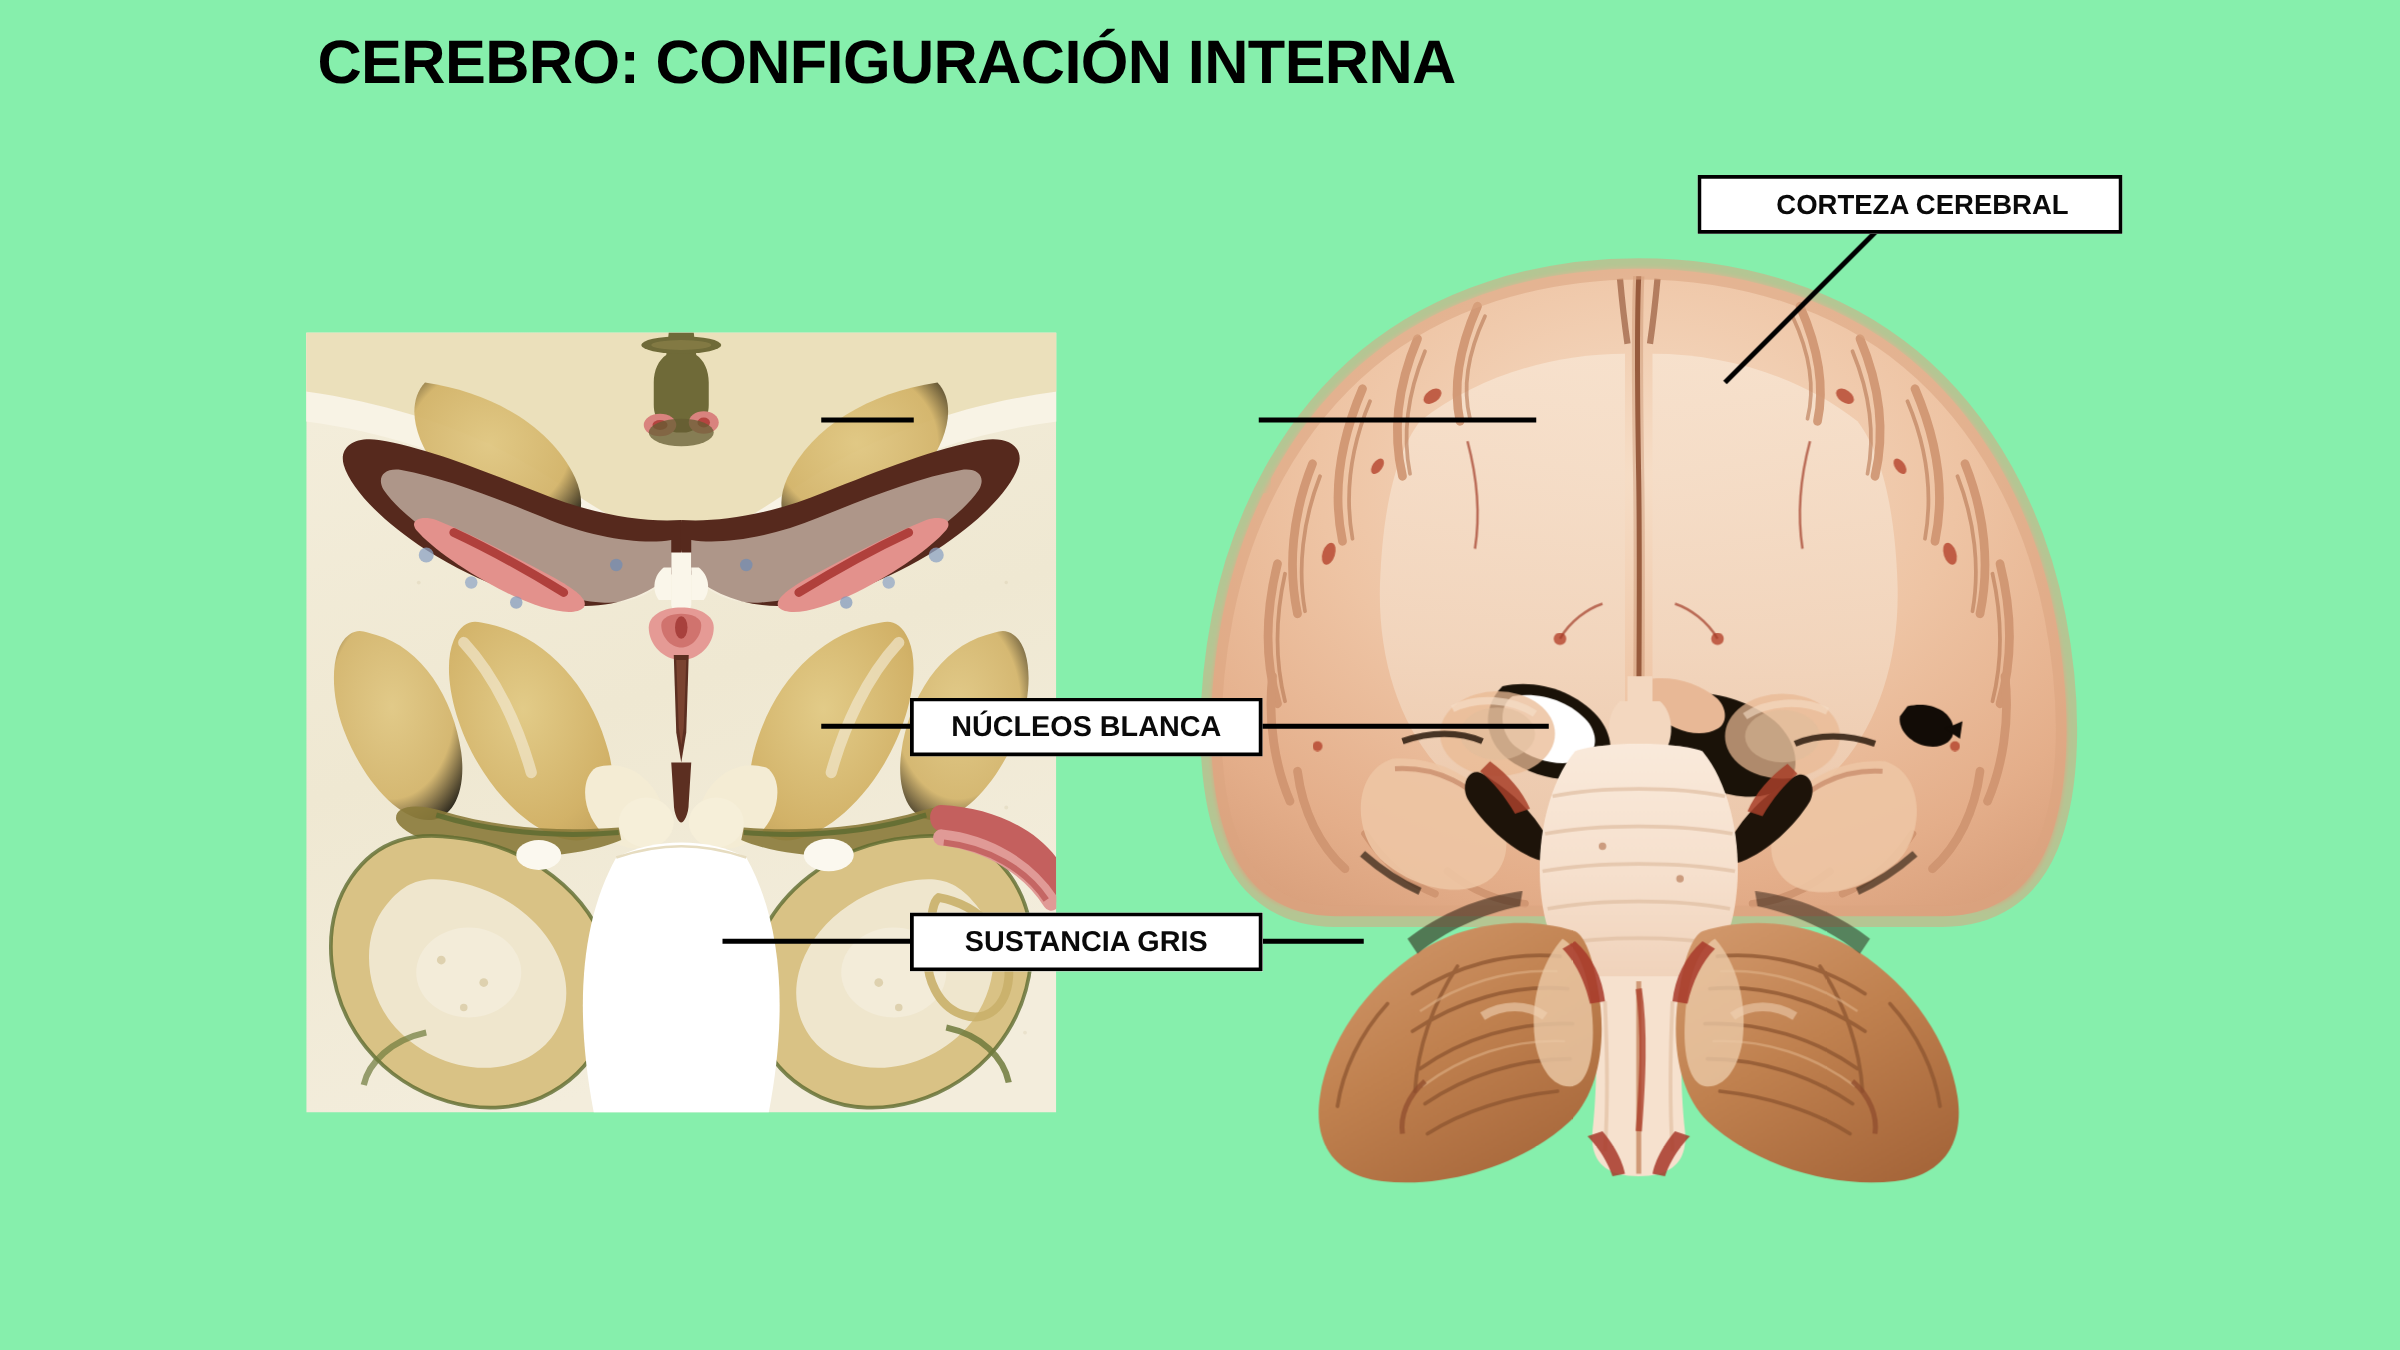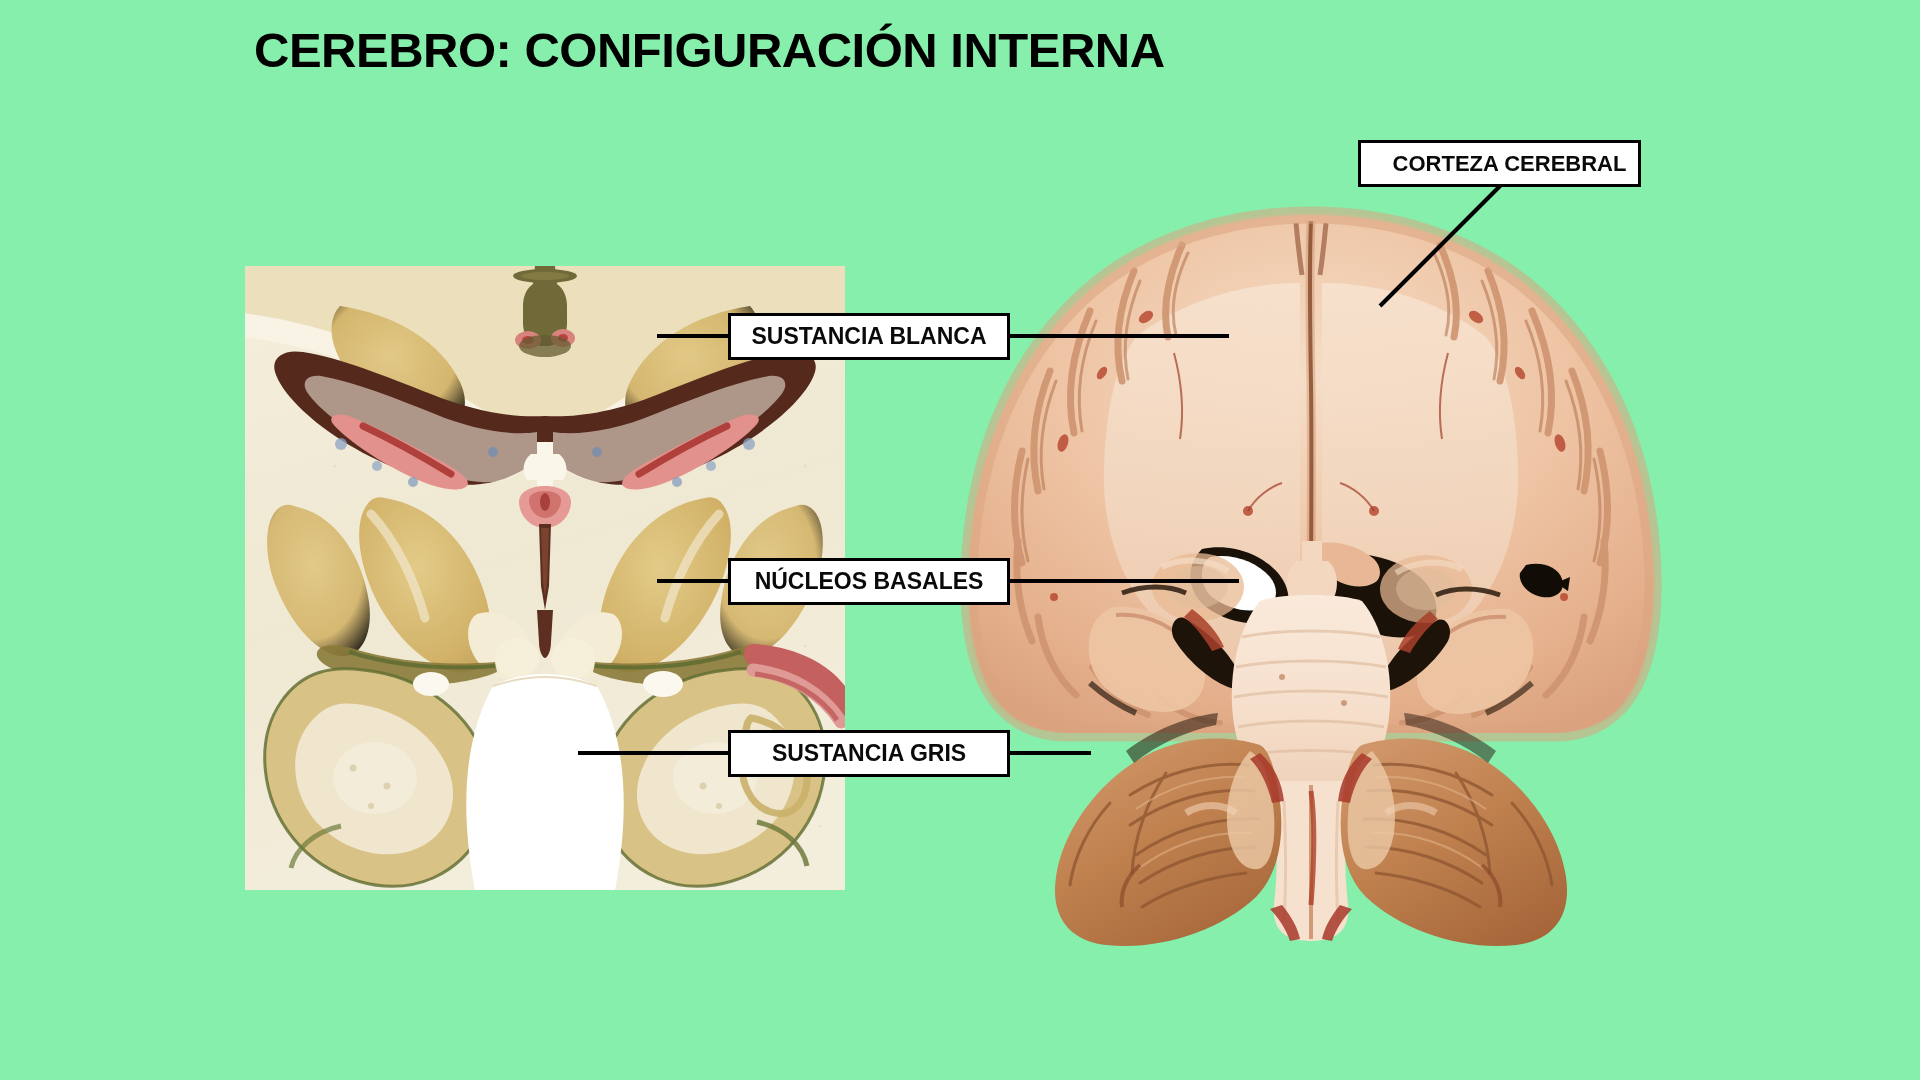--- a/index.html
+++ b/index.html
@@ -26,21 +26,21 @@
   .callout{
     position:absolute;
     background:#ffffff;
     border:3px solid #000000;
     box-sizing:border-box;
     display:flex;align-items:center;justify-content:center;
     font-weight:bold;color:#0a0a0a;
     white-space:nowrap;
     z-index:40;
   }
-  #cal-corteza{left:1358px;top:140px;width:283px;height:47px;font-size:22px;padding-left:20px;}
+  #cal-corteza{left:1358px;top:140px;width:340px;height:47px;font-size:22px;padding-left:20px;}
   #cal-blanca {left:728px; top:313px;width:282px;height:47px;font-size:23px;}
   #cal-nucleos{left:728px; top:558px;width:282px;height:47px;font-size:23px;}
   #cal-gris   {left:728px; top:730px;width:282px;height:47px;font-size:23px;}
 
   
   .leader{position:absolute;background:#000000;z-index:35;}
   .leader-h{height:4px;}
 
   #ld-blanca-left  {left:657px; top:334px; width:74px;}
   #ld-blanca-right {left:1007px;top:334px; width:222px;}
@@ -538,25 +538,22 @@
   <div class="leader leader-h" id="ld-gris-right"></div>
 
   <svg id="ld-corteza" viewBox="0 0 140 130" preserveAspectRatio="none">
     <line x1="132" y1="4" x2="10" y2="126"></line>
   </svg>
 
   <div class="callout" id="cal-corteza">
     <span>CORTEZA CEREBRAL</span>
   </div>
 
-  <div class="callout" id="cal-blanca">
-    <span>SUSTANCIA BLANCA</span>
-  </div>
 
   <div class="callout" id="cal-nucleos">
-    <span>NÚCLEOS BASALES</span>
+    <span>NÚCLEOS BLANCA</span>
   </div>
 
   <div class="callout" id="cal-gris">
     <span>SUSTANCIA GRIS</span>
   </div>
 
 </div>
 
 </body></html>

